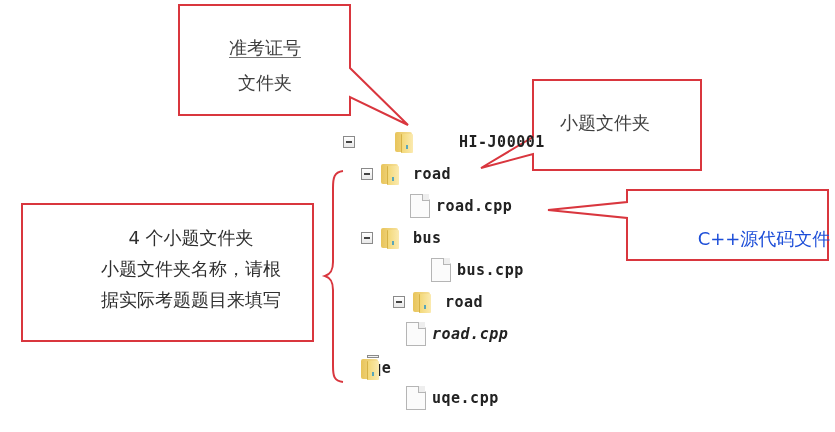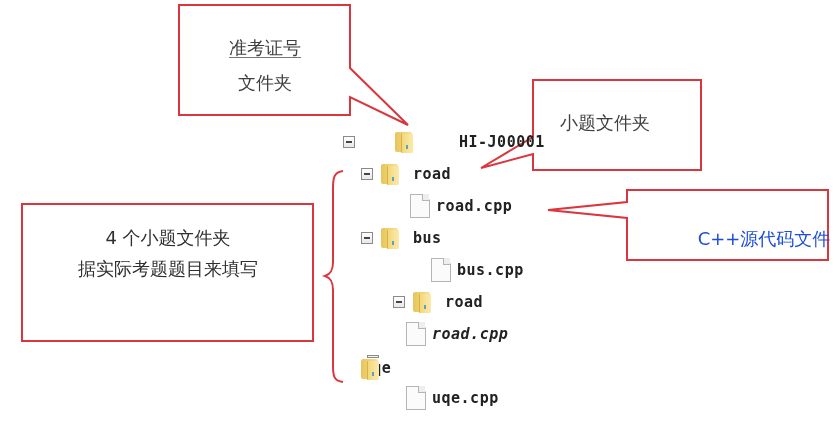--- a/index.html
+++ b/index.html
@@ -4,21 +4,21 @@
   <style>
     html, body { margin: 0; padding: 0; background: #ffffff; }
     body { width: 835px; height: 432px; position: relative; overflow: hidden;
            font-family: "DejaVu Sans", "Liberation Sans", sans-serif; color: #3a3a3a; }
     .overlay { position: absolute; left: 0; top: 0; width: 835px; height: 432px; pointer-events: none; }
     .callout-text { position: absolute; text-align: center; color: #3f3f3f; }
     .c1 { left: 180px; top: 30px; width: 170px; font-size: 18px; line-height: 35px; font-family: "DejaVu Serif", "Liberation Serif", serif; }
     .c1 .u { text-decoration: underline; text-decoration-color: #777; text-underline-offset: 3px; }
     .c2 { left: 534px; top: 110px; width: 142px; font-size: 18px; line-height: 26px; }
     .c3 { left: 628px; top: 226px; width: 200px; font-size: 18px; line-height: 26px; color: #1d4ed8; margin-left: 36px; }
-    .c4 { left: 23px; top: 222px; width: 290px; font-size: 18px; line-height: 31px; color: #2f2f2f; }
+    .c4 { left: 23px; top: 222px; width: 290px; font-size: 18px; line-height: 31px; color: #2f2f2f; padding-left: 23px; }
     .tree-row { position: absolute; height: 22px; display: flex; align-items: center; }
     .minus-box { width: 10px; height: 10px; border: 1px solid #8a8a8a; background: linear-gradient(#fff,#e8e8e8); position: relative; margin-right: 8px; box-sizing: content-box; }
     .minus-box::after { content: ""; position: absolute; left: 2px; right: 2px; top: 4px; height: 2px; background: #444; }
     .folder { width: 18px; height: 22px; position: relative; margin-right: 14px; }
     .folder .back { position: absolute; left: 0; top: 1px; width: 17px; height: 20px; background: linear-gradient(90deg,#e8c45a,#f7e19a); border-radius: 2px; }
     .folder .front { position: absolute; left: 6px; top: 3px; width: 11px; height: 19px; background: linear-gradient(90deg,#f3d878,#fbeab0); border-left: 1px solid #d6b245; border-radius: 1px; }
     .folder .tag { position: absolute; left: 11px; top: 14px; width: 2px; height: 4px; background: #5aa6b8; }
     .file { width: 20px; height: 24px; position: relative; margin-right: 6px; }
     .file .page { position: absolute; left: 0; top: 0; width: 18px; height: 22px; background: #fbfbfb; border: 1px solid #b5b5b5; clip-path: polygon(0 0, 70% 0, 100% 25%, 100% 100%, 0 100%); }
     .file .fold { position: absolute; right: 1px; top: 0; width: 6px; height: 6px; border-left: 1px solid #b5b5b5; border-bottom: 1px solid #b5b5b5; background: #eee; }
@@ -43,20 +43,21 @@
 </svg>
 
 <div class="callout-text c1">
   <div class="u">准考证号</div>
   <div>文件夹</div>
 </div>
 <div class="callout-text c2">小题文件夹</div>
 <div class="callout-text c3">C++源代码文件</div>
 <div class="callout-text c4">
   <div>4 个小题文件夹</div>
+  <div>小题文件夹名称，请根</div>
   <div>据实际考题题目来填写</div>
 </div>
 
 <div>
 
   <div class="tree-row" style="left:343px; top:131px;gap:32px;">
     <span class="minus-box"></span>
     <span class="folder">
         <span class="back"></span>
         <span class="front"></span>

